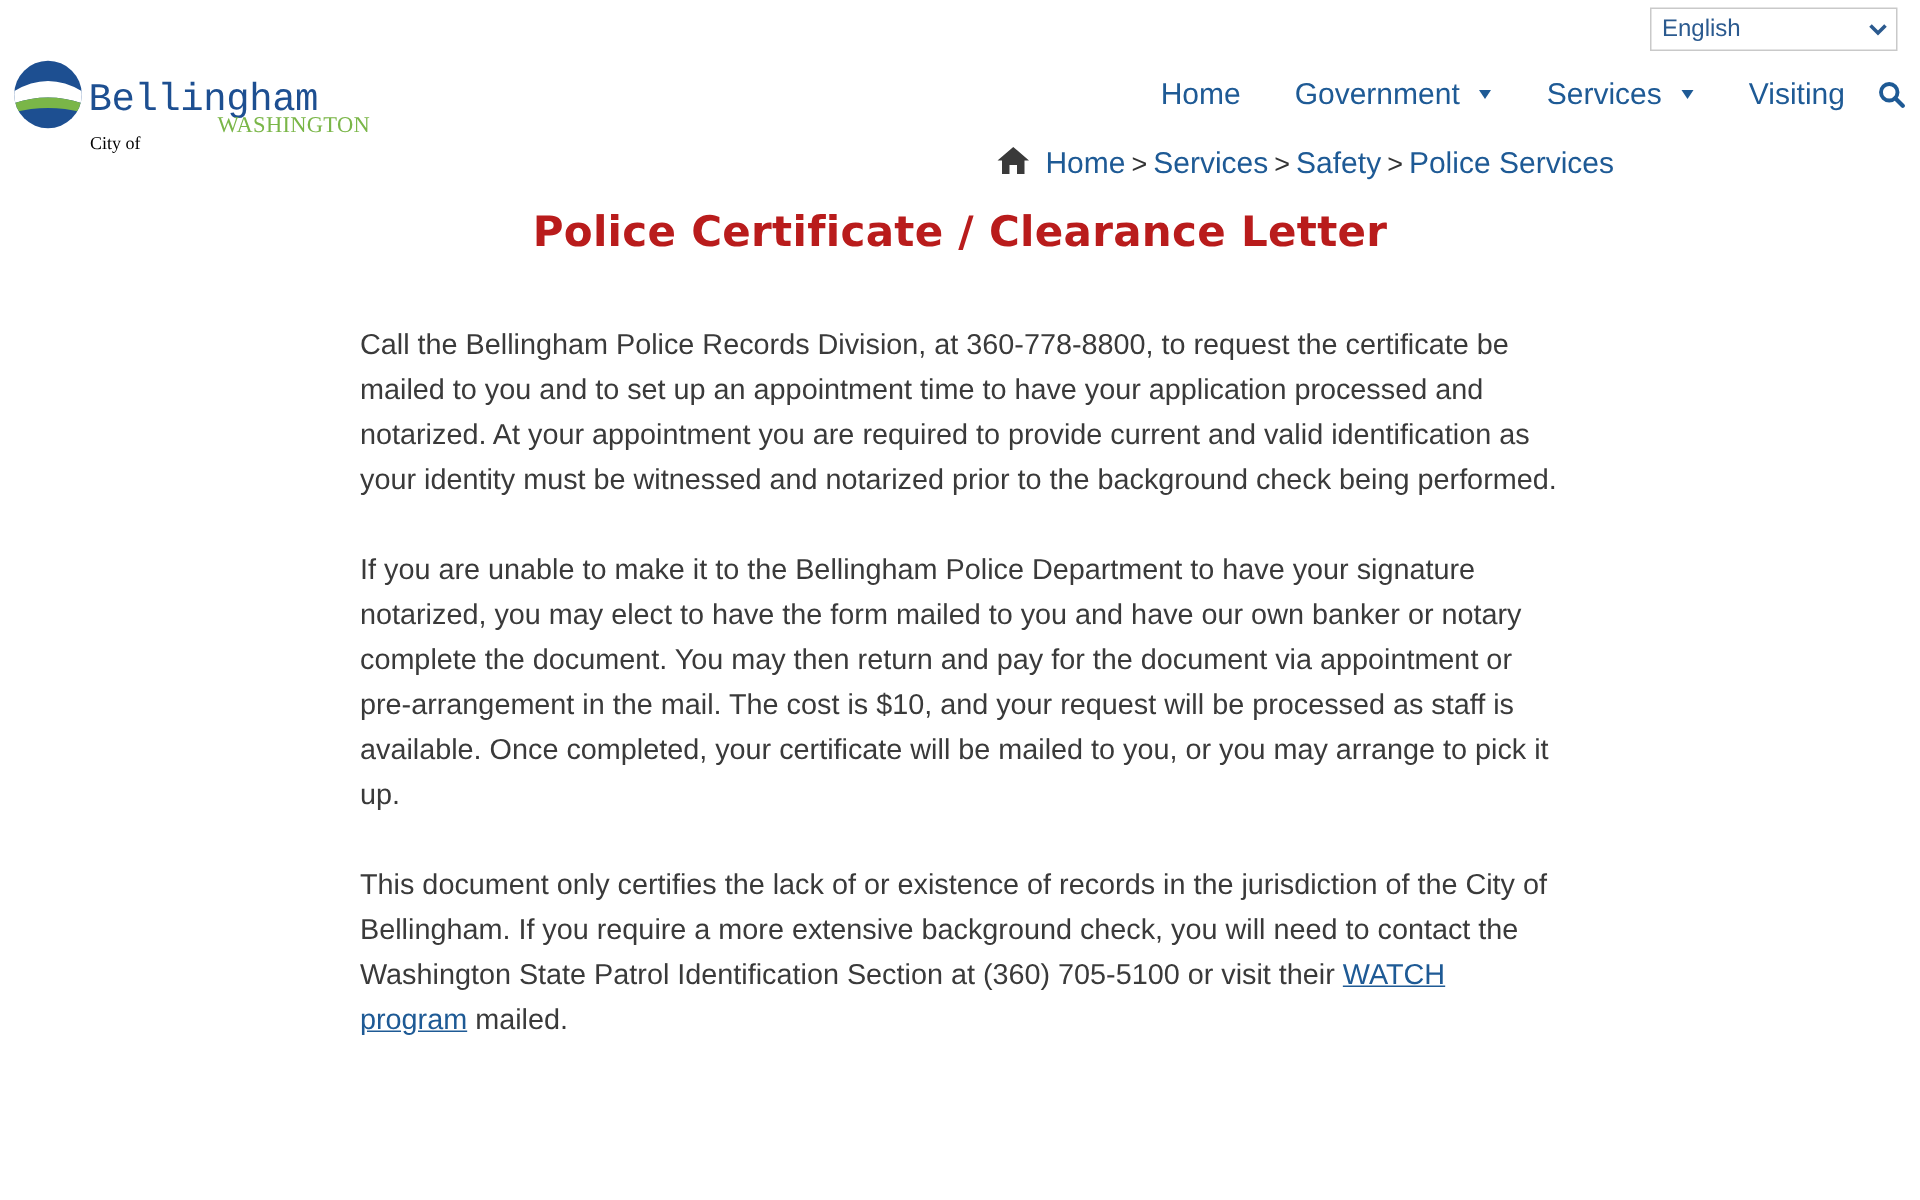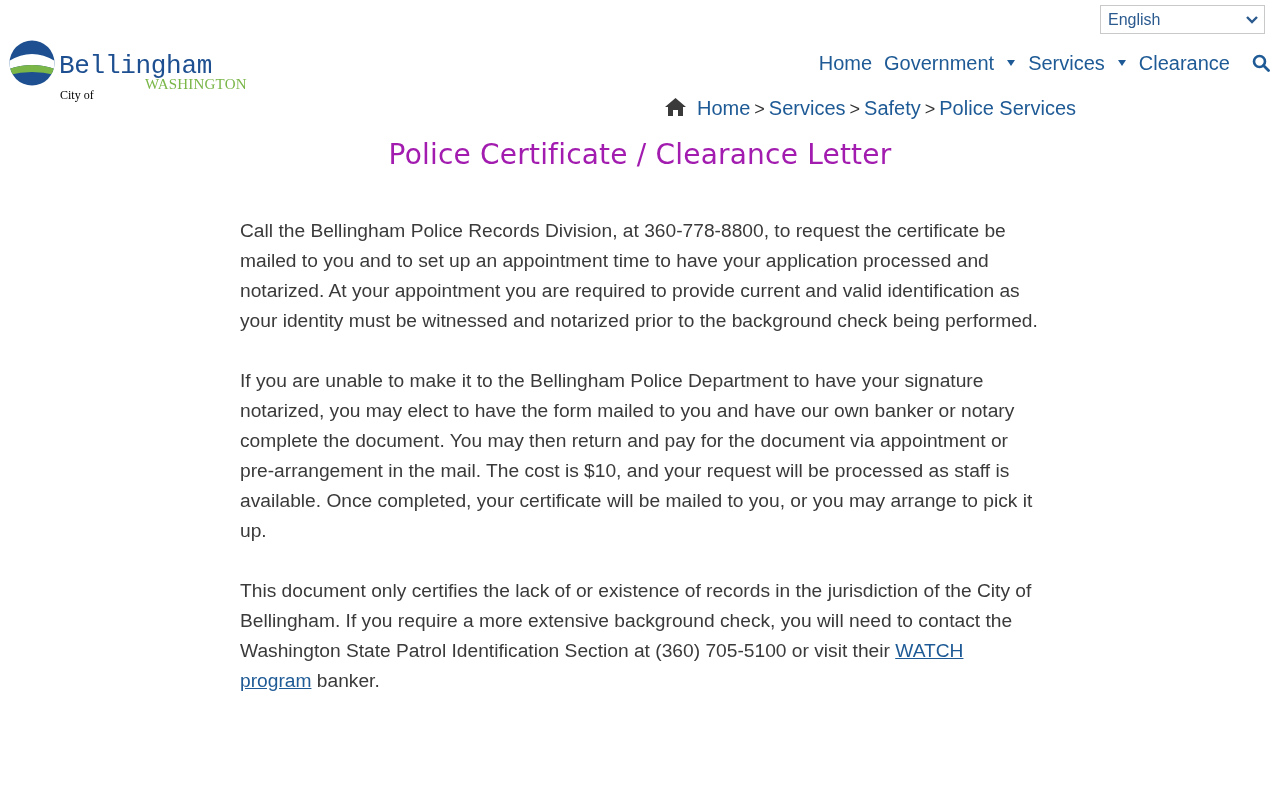--- a/index.html
+++ b/index.html
@@ -13,31 +13,31 @@
     font-family: "Liberation Sans", sans-serif;
   }
   .lang-select .chev { width: 18px; height: 18px; margin-right: 3px; }
 
   .logo { position: absolute; left: 9px; top: 39px; width: 210px; height: 50px; }
   .logo .l-city { position: absolute; left: 51px; top: 5px; font-family: "Liberation Serif", serif; font-size: 12px; color: #000000; margin-top: 44px; }
   .logo .l-name { position: absolute; left: 50px; top: 12px; font-family: Liberation Mono, monospace; font-size: 26px; color: #1d4f91; letter-spacing: -0.3px; }
   .logo .l-state { position: absolute; left: 136px; top: 37px; font-family: "Liberation Serif", serif; font-size: 15px; color: #7ab648; letter-spacing: 0.2px; }
 
   .nav { position: absolute; top: 50px; right: 10px; display: flex; align-items: center; height: 26px; }
-  .nav-item { color: #1e5a95; font-size: 20px; display: flex; align-items: center; margin-left: 12px; text-decoration: none; }
+  .nav-item { color: #1e5a95; font-size: 20px; display: flex; align-items: center; margin-left: 36px; text-decoration: none; }
   .nav-item:first-child { margin-left: 0; }
   .nav-item .caret { width: 10px; height: 8px; margin-left: 12px; }
   .nav-search { margin-left: 22px; width: 18px; height: 18px; }
 
   .breadcrumb { position: absolute; top: 97px; left: 0; width: 1076px; text-align: right; font-size: 20px; color: #1e5a95; }
   .breadcrumb .home-icon { display: inline-block; width: 23px; height: 20px; vertical-align: -2px; margin-right: 4px; }
   .breadcrumb a { color: #1e5a95; text-decoration: none; }
   .breadcrumb .sep { color: #333; margin: 0 4px; font-size: 18px; }
 
-  .title { position: absolute; top: 138px; left: 0; width: 1280px; text-align: center; font-family: "DejaVu Sans", sans-serif; font-weight: normal; font-size: 28px; color: #a21caf; letter-spacing: 0.2px; }
+  .title { position: absolute; top: 138px; left: 0; width: 1280px; text-align: center; font-family: "DejaVu Sans", sans-serif; font-weight: bold; font-size: 28px; color: #b91c1c; letter-spacing: 0.2px; }
 
   .content { position: absolute; left: 240px; top: 216px; width: 800px; font-size: 19.2px; line-height: 30px; color: #3a3a3a; }
   .content p { margin: 0 0 30px 0; }
   .content a { color: #1e5a95; text-decoration: underline; }
 </style>
 </head>
 <body>
 
 <div class="lang-select">
   <span>English</span>
@@ -74,34 +74,34 @@
         <path d="M1 1 L9 1 L5 7 Z" fill="#1e5a95"></path>
       </svg>
   </a>
   <a class="nav-item">
     <span>Services</span>
     <svg class="caret" viewBox="0 0 10 8">
         <path d="M1 1 L9 1 L5 7 Z" fill="#1e5a95"></path>
       </svg>
   </a>
   <a class="nav-item">
-    <span>Clearance</span>
+    <span>Visiting</span>
   </a>
   <svg class="nav-search" viewBox="0 0 18 18">
       <circle cx="7.5" cy="7.5" r="5.5" stroke="#1e5a95" stroke-width="2.6" fill="none"></circle>
       <path d="M11.5 11.5 L16.5 16.5" stroke="#1e5a95" stroke-width="2.8" stroke-linecap="round"></path>
     </svg>
 </nav>
 
 <div class="breadcrumb">
   <svg class="home-icon" viewBox="0 0 23 20">
       <path d="M11.5 1 L1 10 L4 10 L4 19 L9 19 L9 13 L14 13 L14 19 L19 19 L19 10 L22 10 Z" fill="#3a3a3a"></path>
     </svg>
   <a>Home</a><span class="sep">&gt;</span><a>Services</a><span class="sep">&gt;</span><a>Safety</a><span class="sep">&gt;</span><a>Police Services</a>
 </div>
 
 <h1 class="title" style="margin:0;">Police Certificate / Clearance Letter</h1>
 
 <div class="content">
   <p>Call the Bellingham Police Records Division, at 360-778-8800, to request the certificate be mailed to you and to set up an appointment time to have your application processed and notarized. At your appointment you are required to provide current and valid identification as your identity must be witnessed and notarized prior to the background check being performed.</p>
   <p>If you are unable to make it to the Bellingham Police Department to have your signature notarized, you may elect to have the form mailed to you and have our own banker or notary complete the document. You may then return and pay for the document via appointment or pre-arrangement in the mail. The cost is $10, and your request will be processed as staff is available. Once completed, your certificate will be mailed to you, or you may arrange to pick it up.</p>
-  <p><span>This document only certifies the lack of or existence of records in the jurisdiction of the City of Bellingham. If you require a more extensive background check, you will need to contact the Washington State Patrol Identification Section at (360) 705-5100 or visit their </span><a>WATCH program</a><span> banker.</span></p>
+  <p><span>This document only certifies the lack of or existence of records in the jurisdiction of the City of Bellingham. If you require a more extensive background check, you will need to contact the Washington State Patrol Identification Section at (360) 705-5100 or visit their </span><a>WATCH program</a><span> mailed.</span></p>
 </div>
 
 </body></html>

